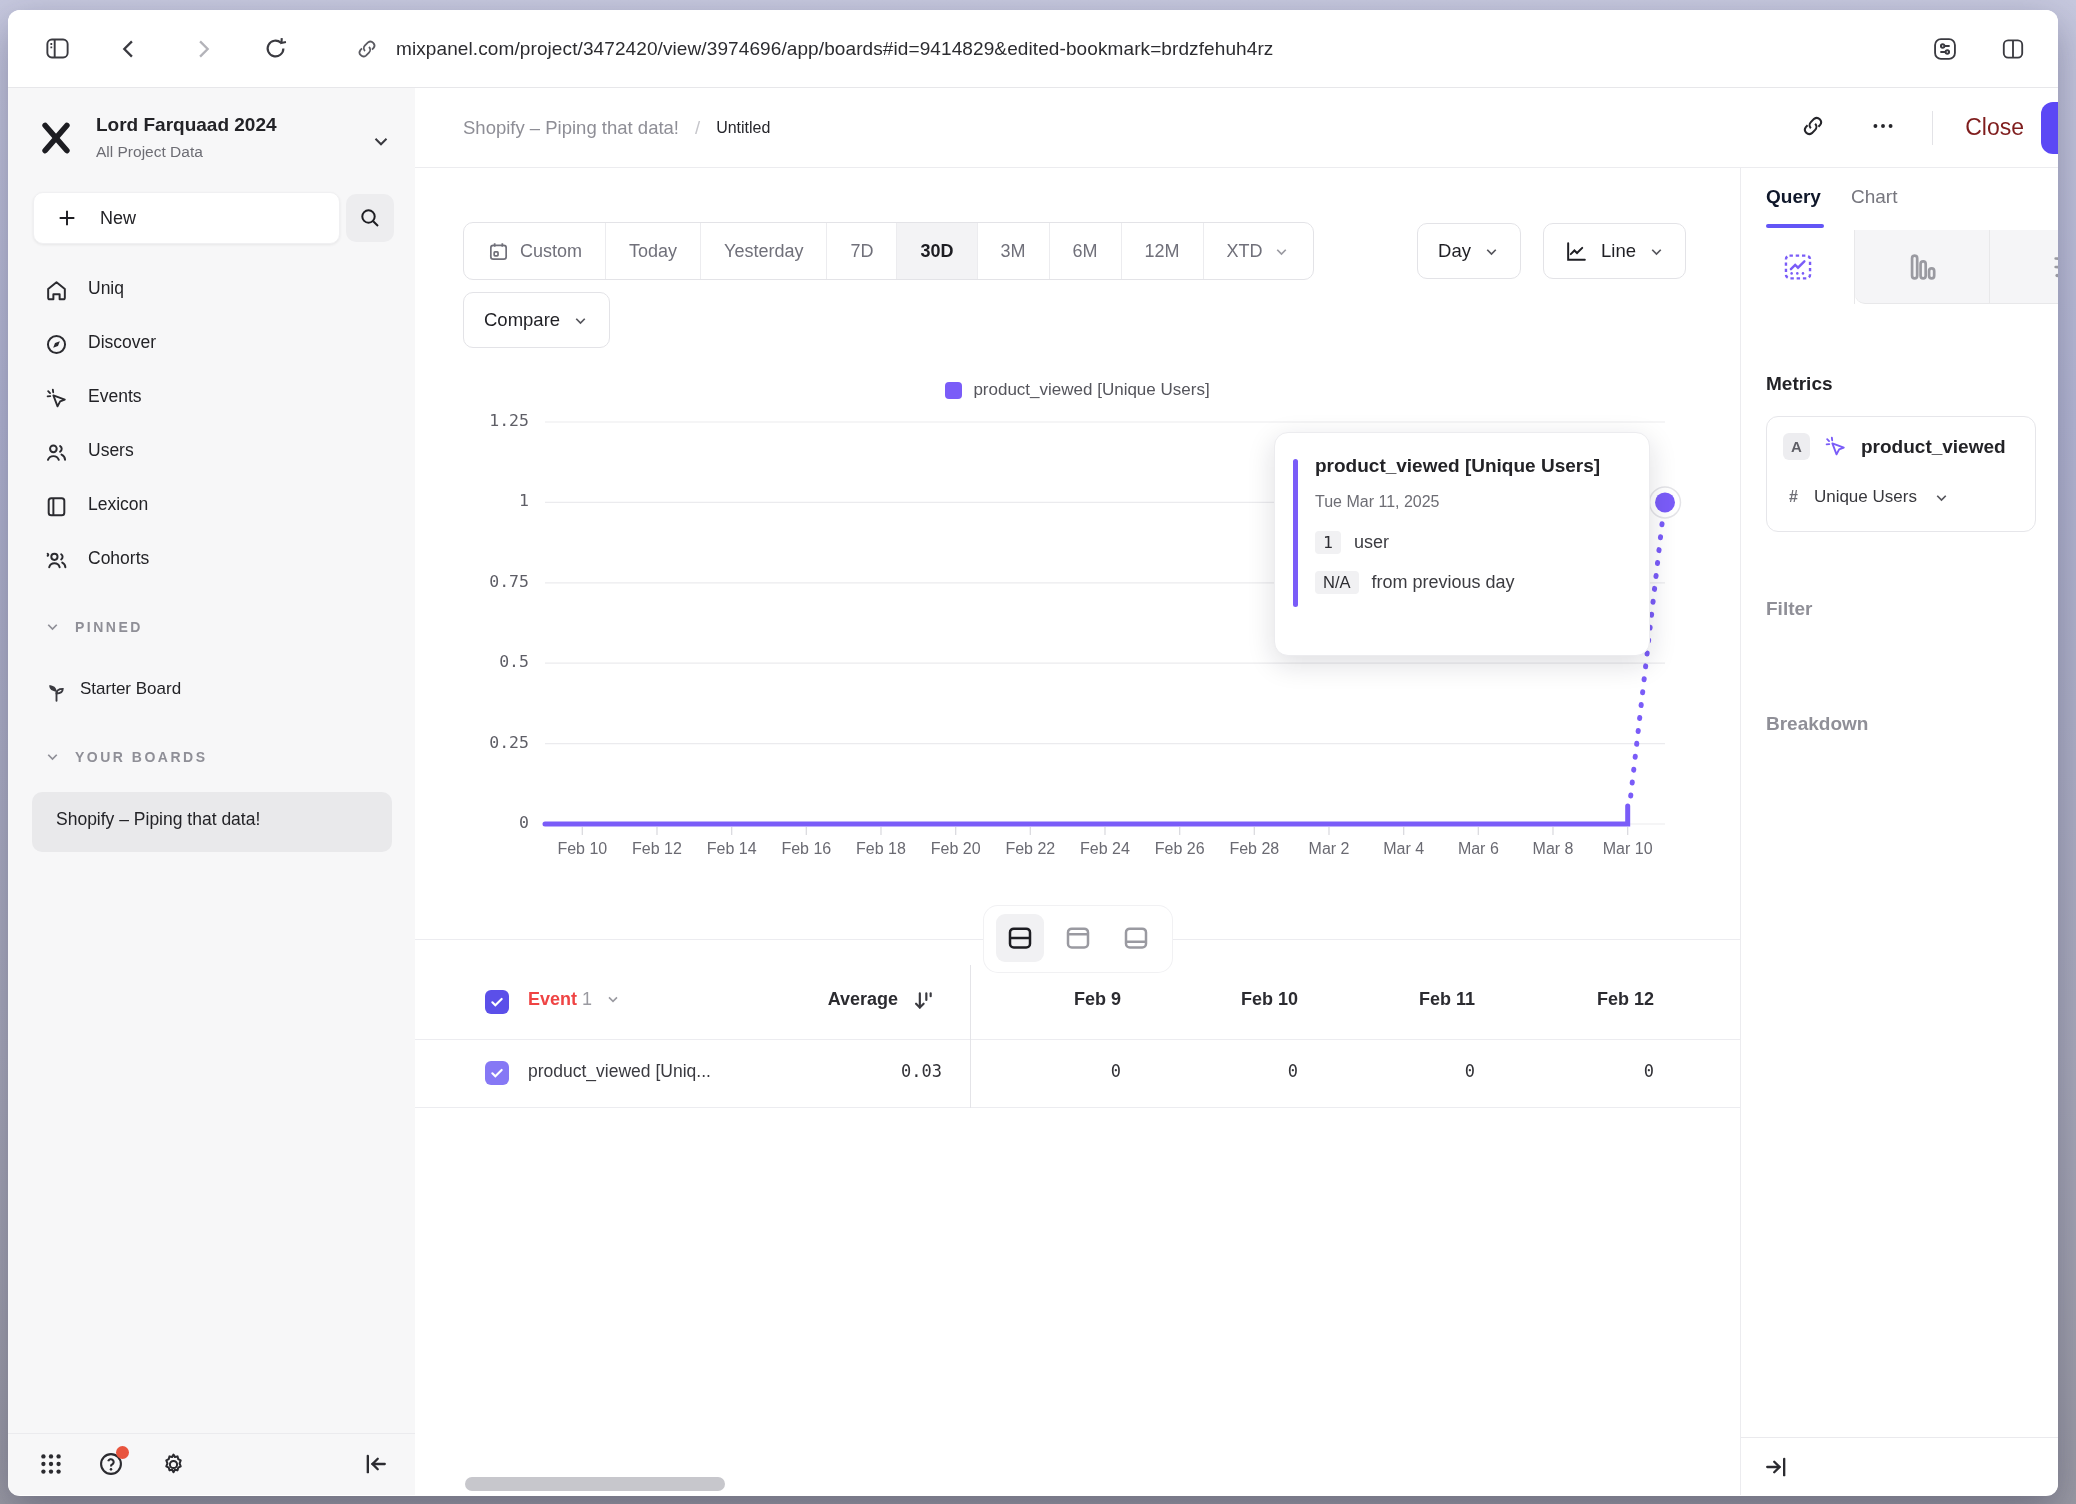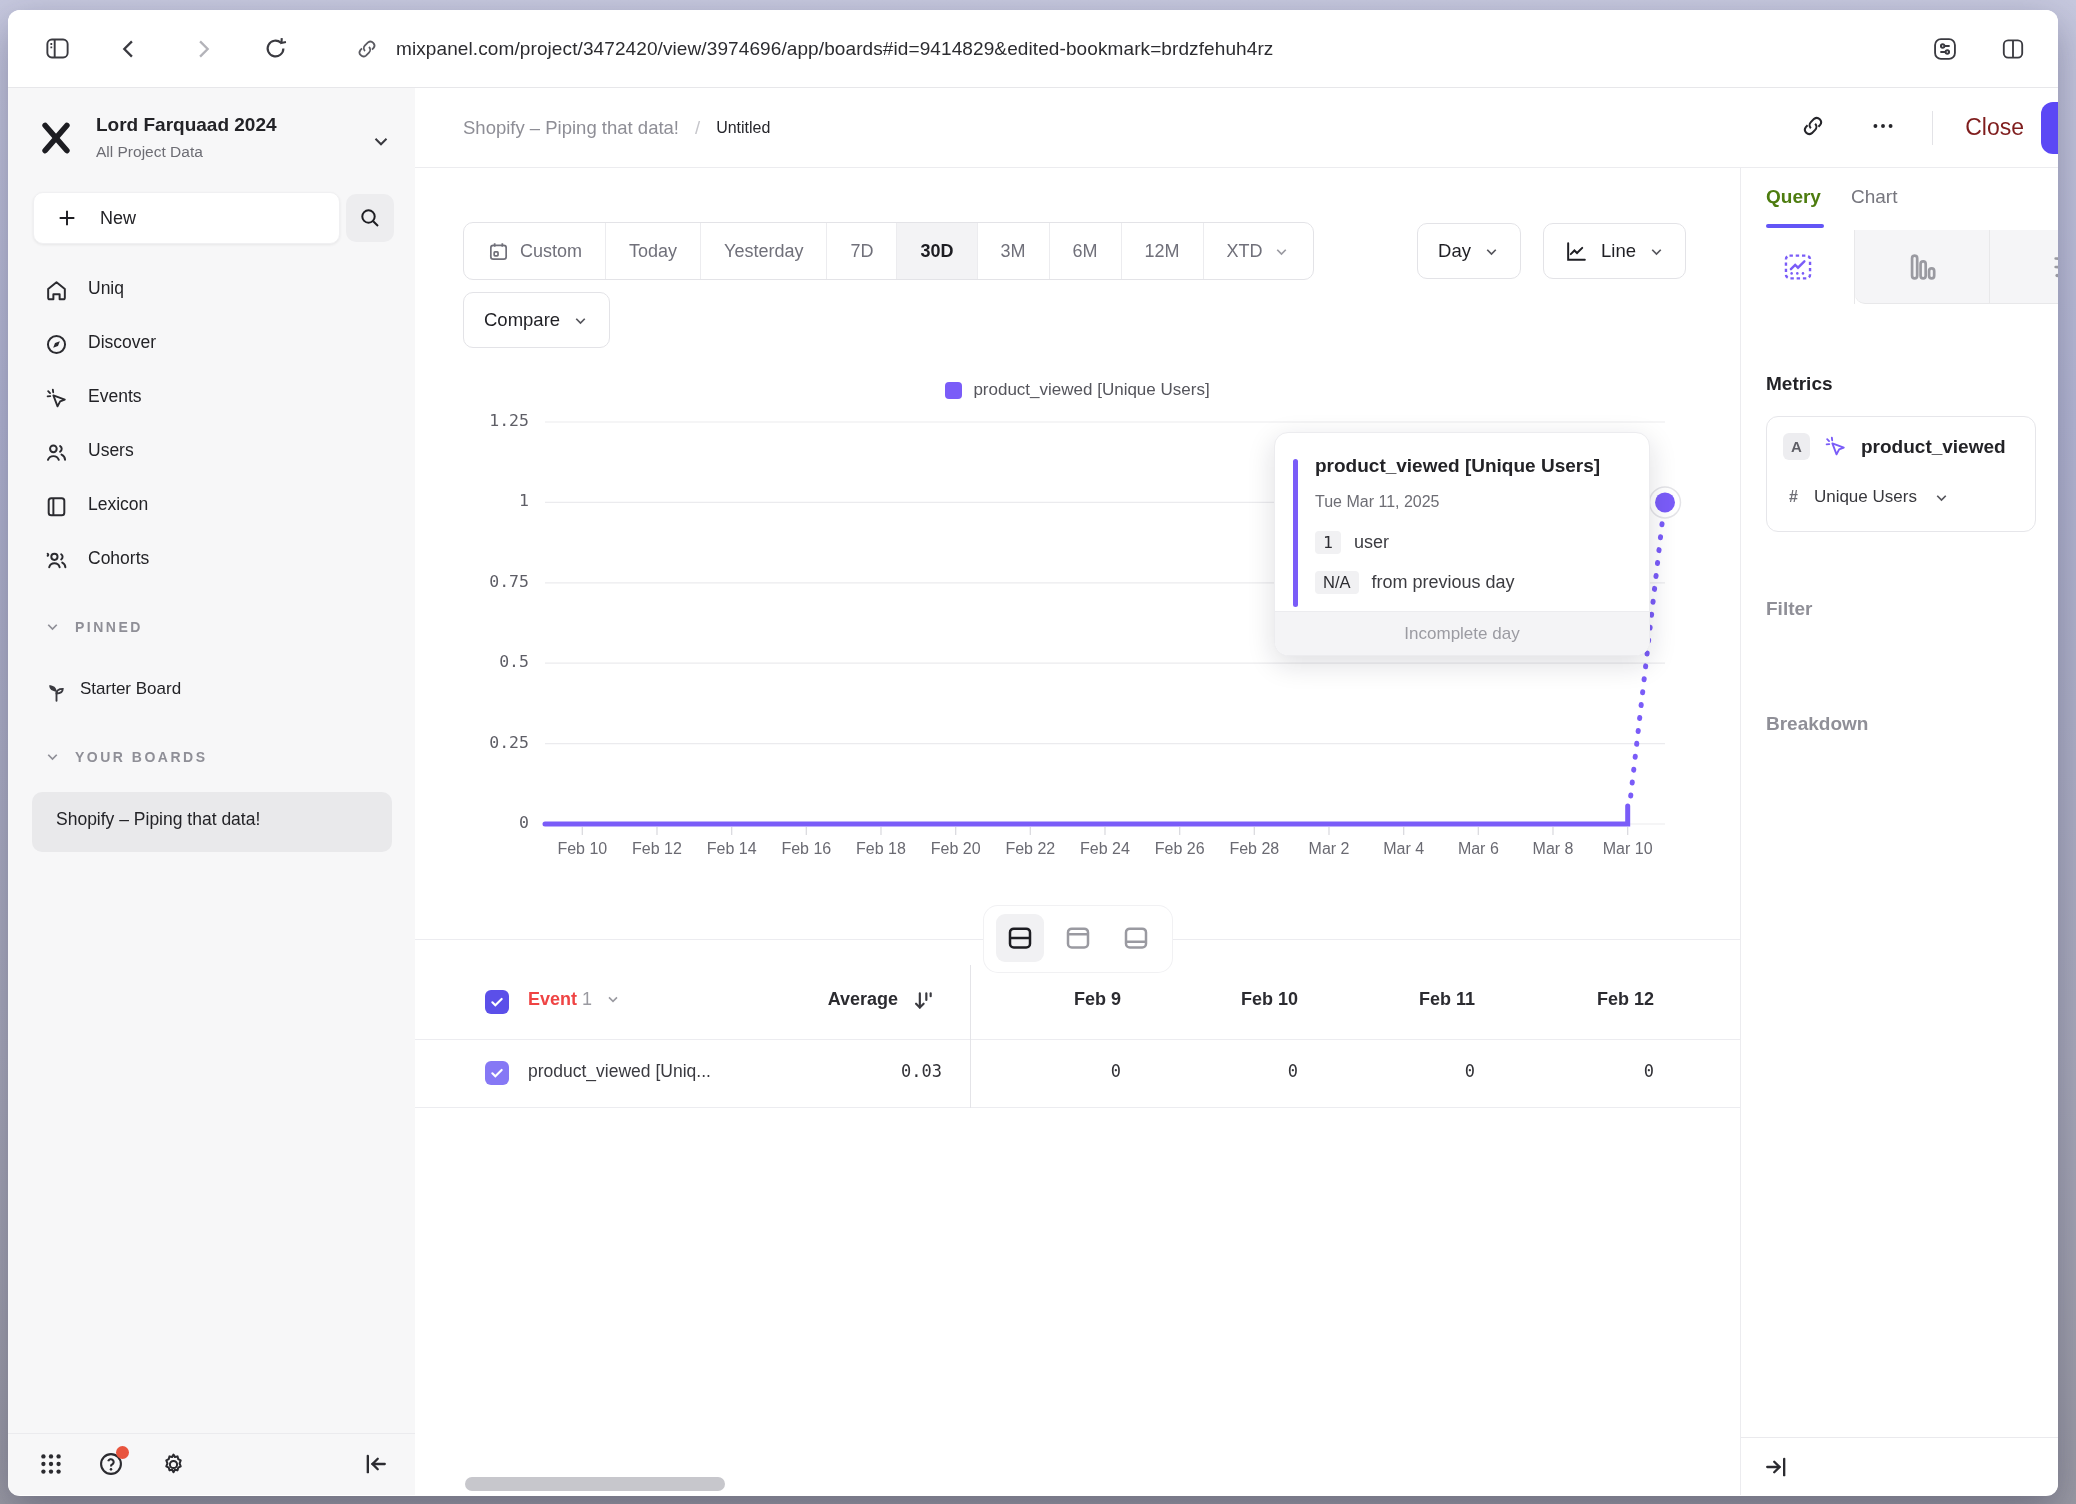--- a/index.html
+++ b/index.html
@@ -109,21 +109,21 @@
   .cbx { position:absolute; left:70px; width:24px; height:24px; border-radius:6px; display:flex; align-items:center; justify-content:center; cursor:pointer; }
   .t-event { position:absolute; left:113px; font-size:18px; }
   .t-avg-h { position:absolute; left:280px; width:203px; text-align:right; font-size:18px; font-weight:600; color:#2b2b30; }
   .t-avg-v { position:absolute; left:327px; width:200px; text-align:right; font-size:17px; color:#323237; }
   .t-col { position:absolute; width:160px; text-align:right; font-size:18px; font-weight:600; color:#2b2b30; }
   .t-val { position:absolute; width:160px; text-align:right; font-size:17px; color:#323237; }
   .hscroll { position:absolute; left:50px; bottom:4px; width:260px; height:14px; border-radius:7px; background:#c7c7cc; cursor:pointer; }
 
   
   .rtab { position:absolute; top:18px; font-size:19px; font-weight:600; cursor:pointer; }
-  .rtab.q { left:25px; color:#4d7c0f; }
+  .rtab.q { left:25px; color:#0f172a; }
   .rtab.c { left:110px; color:#76767e; font-weight:500; }
   .rtab-ul { position:absolute; left:25px; top:56px; width:58px; height:4px; border-radius:2px; background:#6355f6; }
   .icontabs { position:absolute; left:0; top:62px; width:402px; height:74px; display:flex; }
   .itab { flex:none; display:flex; align-items:center; justify-content:center; cursor:pointer; }
   .itab.i1 { width:114px; background:#fff; border-right:1px solid #e8e8ea; }
   .itab.i2 { width:134px; background:#f5f5f7; border-bottom:1px solid #e8e8ea; border-radius:0 0 0 10px; }
   .itab.i3 { width:154px; background:#f5f5f7; border-bottom:1px solid #e8e8ea; border-left:1px solid #e8e8ea; }
   .r-h { position:absolute; left:25px; font-size:19px; font-weight:700; }
   .r-h.soft { color:#8f8f97; font-weight:600; }
   .mcard { position:absolute; left:25px; top:248px; width:270px; height:116px; border:1px solid #e6e6ea; border-radius:12px; cursor:pointer; }
@@ -498,21 +498,20 @@
             <div class="tip-title">product_viewed [Unique Users]</div>
             <div class="tip-date">Tue Mar 11, 2025</div>
             <div class="tip-row1">
               <span class="chip mono">1</span>
               <span>user</span>
             </div>
             <div class="tip-row2">
               <span class="chip">N/A</span>
               <span>from previous day</span>
             </div>
-            <div class="tip-foot">Incomplete day</div>
           </div>
 
           <div class="mid-div"></div>
           <div class="toggles">
             <div class="tgl active">
               <svg width="30" height="30" viewBox="0 0 24 24" fill="none" stroke="#1d1d22" stroke-width="2">
                     <rect x="4" y="4.5" width="16" height="15" rx="3"></rect>
                     <line x1="4" y1="12" x2="20" y2="12"></line>
                   </svg>
             </div>

